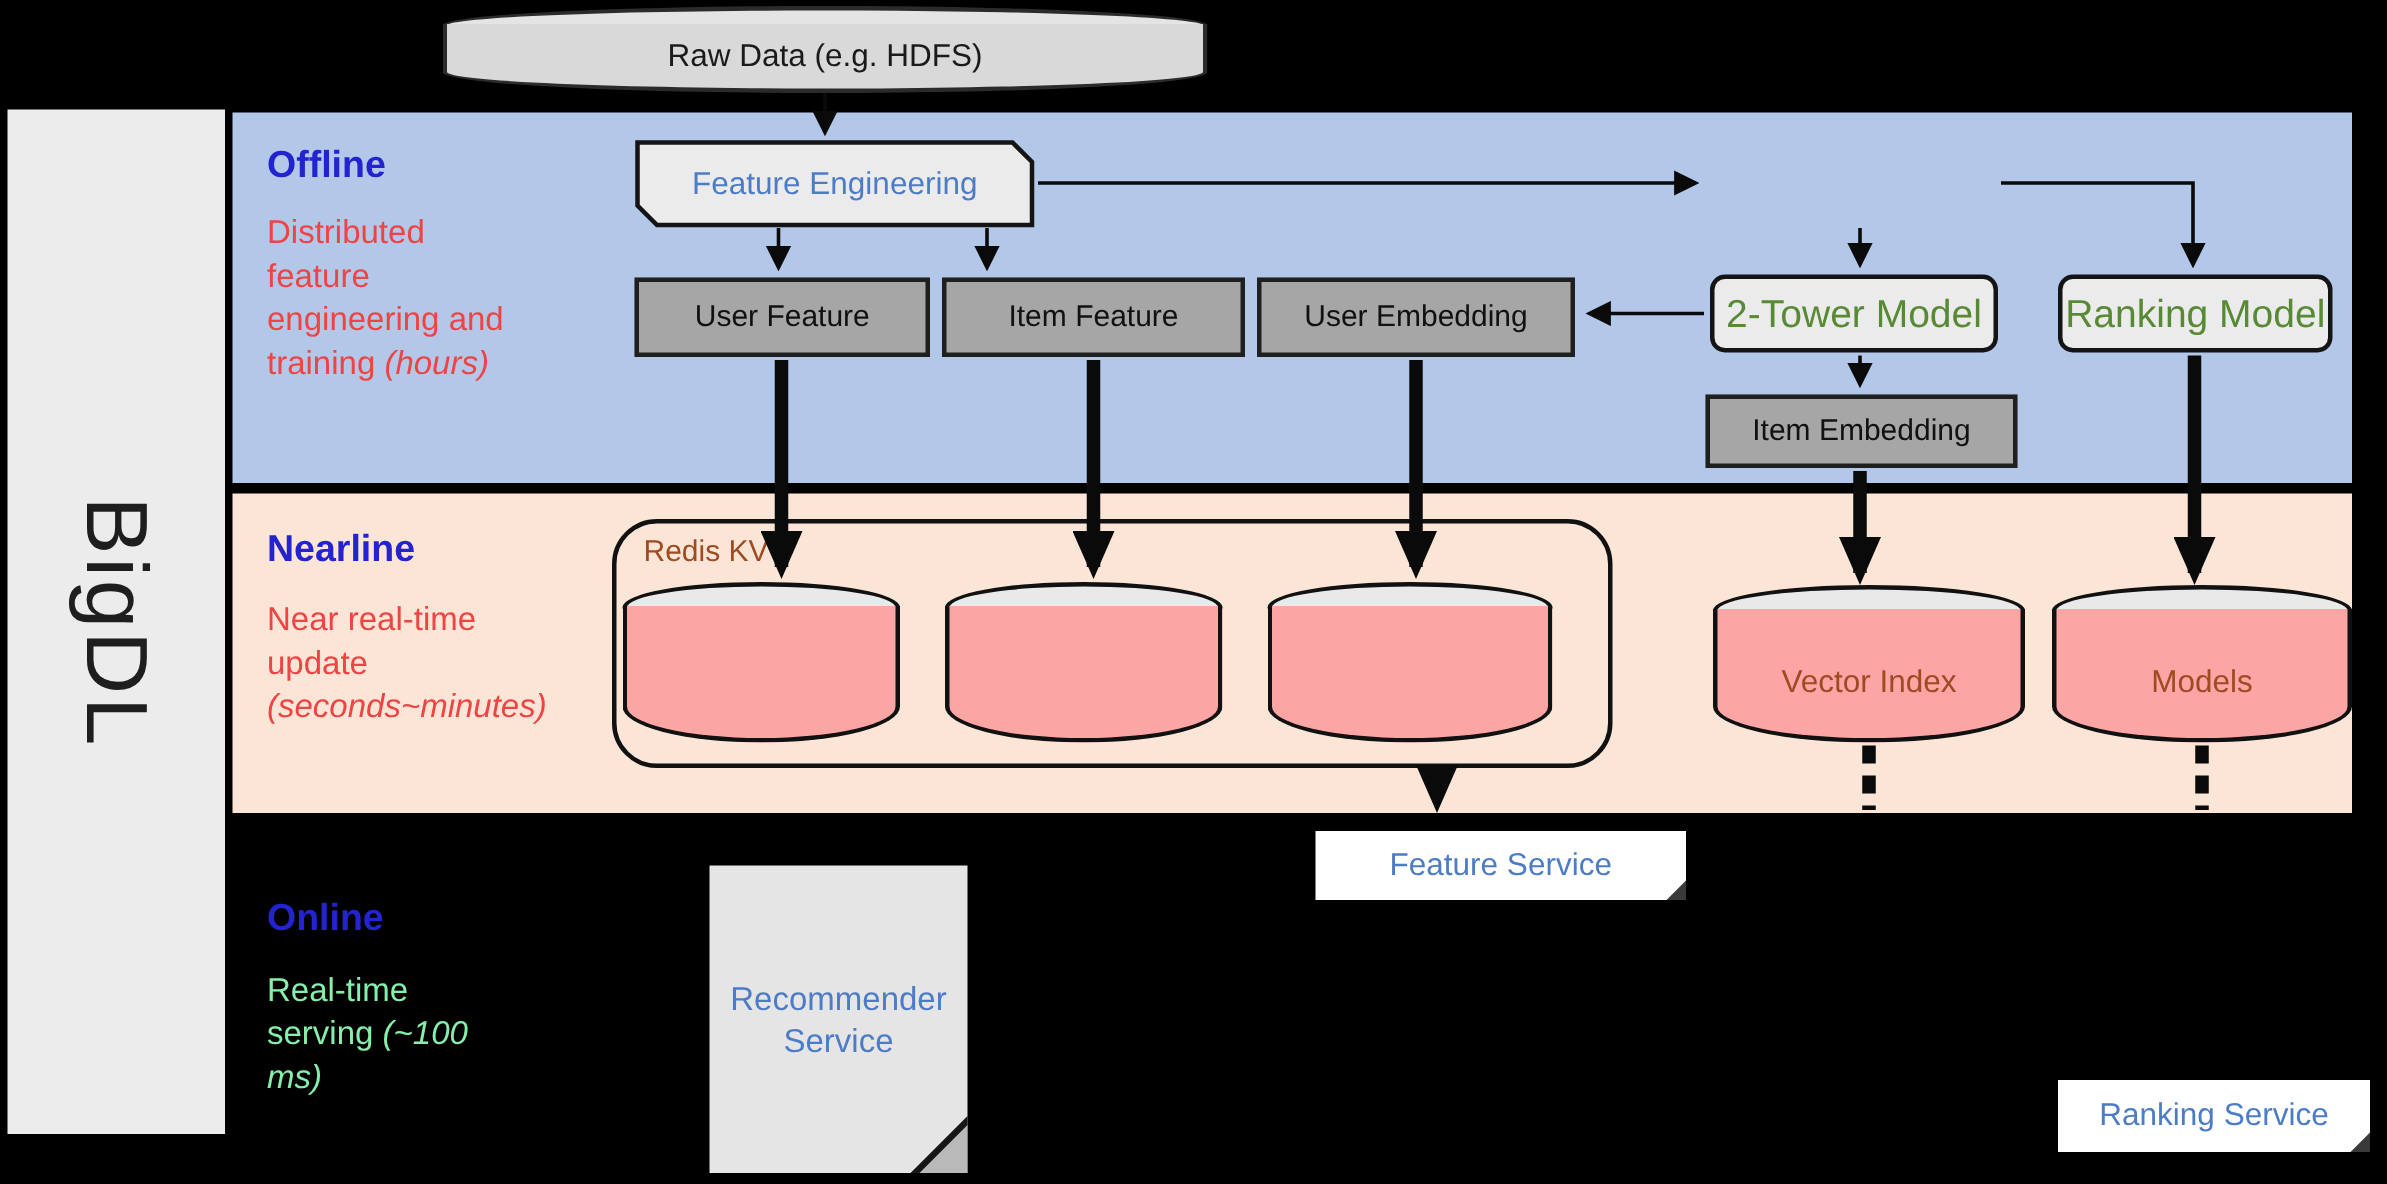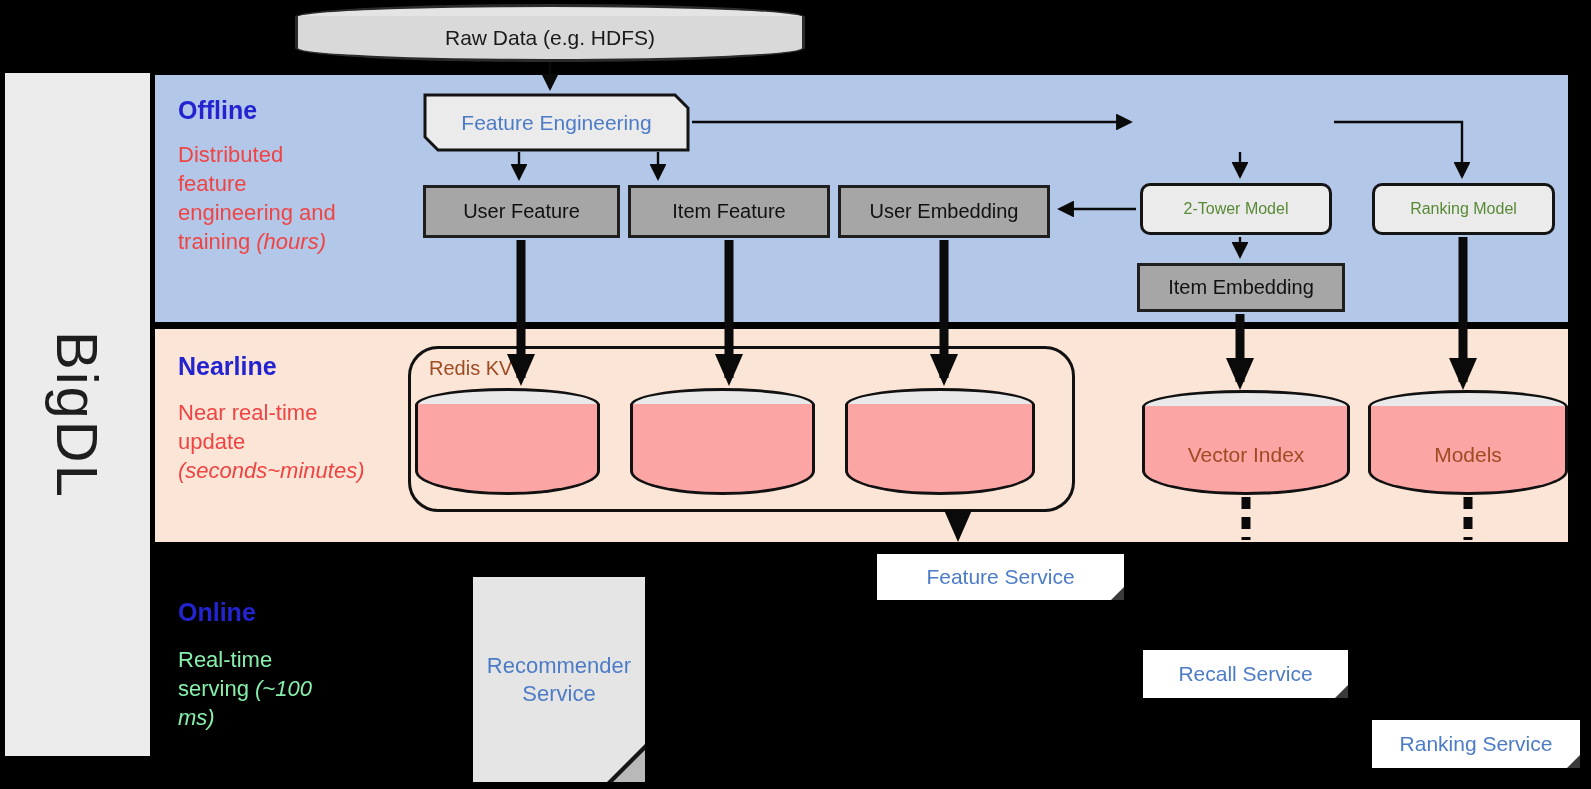--- a/index.html
+++ b/index.html
@@ -22,21 +22,21 @@
   .offline-desc{left:178px;top:140px;width:178px;}
   .nearline-label{left:178px;top:352px;}
   .nearline-desc{left:178px;top:398px;width:205px;}
   .online-label{left:178px;top:598px;font-weight:700;}
   .online-desc{left:178px;top:645px;width:155px;color:#86efac;}
 
   
   .node{position:absolute;display:flex;align-items:center;justify-content:center;
         font-size:20px;text-align:center;box-sizing:border-box;}
   .gray-box{background:#a6a6a6;border:3px solid #1f1f1f;color:#111;}
-  .round-box{background:#ebebeb;border:3px solid #141414;border-radius:10px;color:#588a35;font-size:16px;}
+  .round-box{background:#ebebeb;border:3px solid #141414;border-radius:10px;color:#588a35;font-size:26px;}
 
   .n-user-feature{left:423px;top:185px;width:197px;height:53px;}
   .n-item-feature{left:628px;top:185px;width:202px;height:53px;}
   .n-user-embedding{left:838px;top:185px;width:212px;height:53px;}
   .n-item-embedding{left:1137px;top:263px;width:208px;height:49px;}
   .n-two-tower{left:1140px;top:183px;width:192px;height:52px;}
   .n-ranking-model{left:1372px;top:183px;width:183px;height:52px;}
 
   .shape-node{position:absolute;display:flex;align-items:center;justify-content:center;
               font-size:21px;color:#4d7cc7;text-align:center;}
@@ -167,23 +167,20 @@
   <div class="cylinder c-models">
     <div class="cyl-top"></div>
     <div class="cyl-body">
         <span class="cyl-label-pad">Models</span>
       </div>
   </div>
 
   <div class="service n-feature-service">
     <span>Feature Service</span>
   </div>
-  <div class="service n-recall-service">
-    <span>Recall Service</span>
-  </div>
   <div class="service n-ranking-service">
     <span>Ranking Service</span>
   </div>
 
   <div class="doc">
     <span class="lbl">Recommender Service</span>
   </div>
 
   <svg class="arrows" width="1591" height="789" viewBox="0 0 1591 789">
     <defs>

